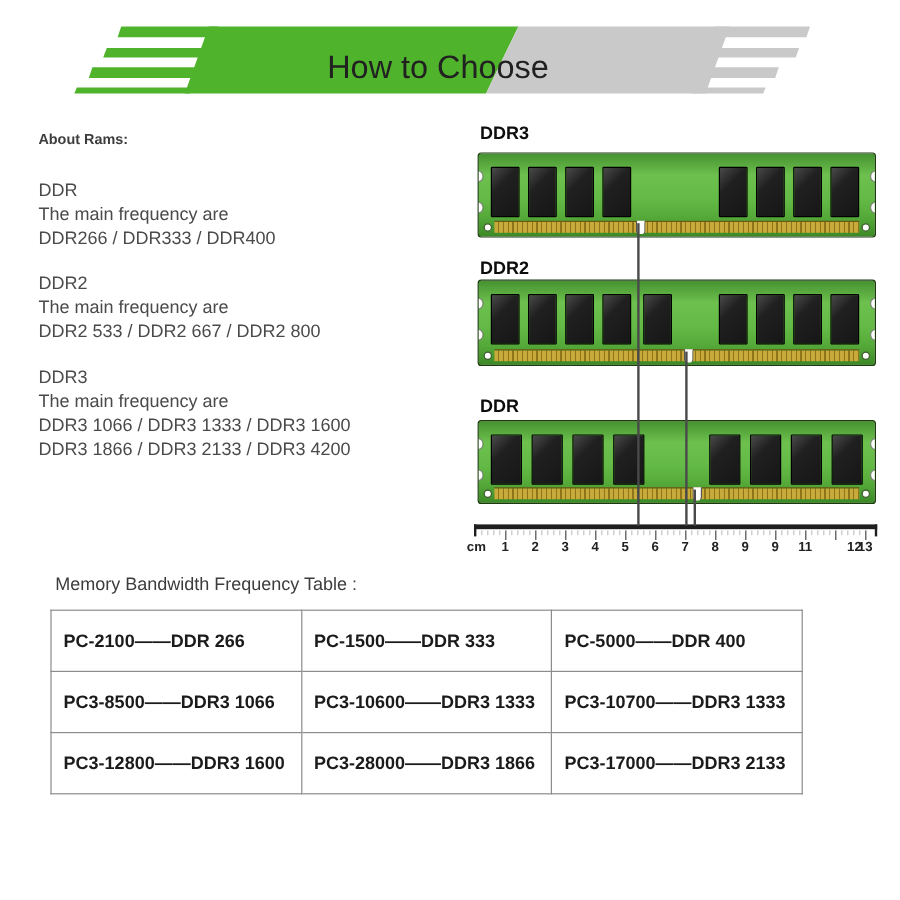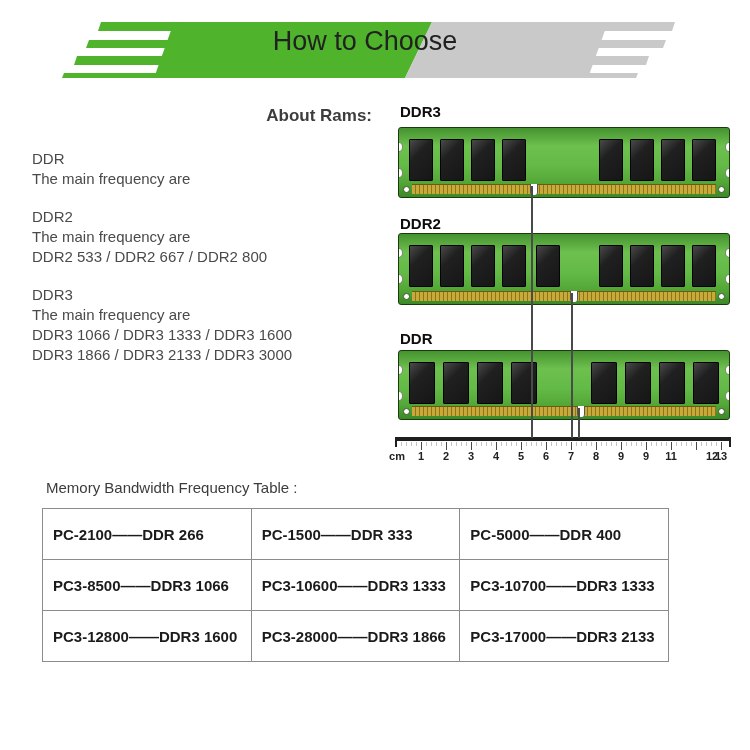--- a/index.html
+++ b/index.html
@@ -3,27 +3,27 @@
 <meta charset="utf-8">
 <style>
   html,body{margin:0;padding:0;background:#fff;}
   .page{position:relative;width:750px;height:750px;background:#ffffff;overflow:hidden;
         font-family:"Liberation Sans", sans-serif;}
 
   
   .banner-svg{position:absolute;left:0;top:0;}
   .green-fill{fill:var(--banner-green,#4fb32c);}
   .gray-fill{fill:var(--banner-gray,#c9c9c9);}
-  .banner-title{position:absolute;left:250px;top:25px;width:230px;height:32px;
+  .banner-title{position:absolute;left:250px;top:40px;width:230px;height:32px;
     line-height:32px;text-align:center;font-size:27px;color:#212121;letter-spacing:0px;}
 
   
   .about{position:absolute;left:32px;top:106px;width:340px;color:#4a4a4a;
     font-size:15px;line-height:20px;}
-  .about-heading{font-weight:bold;color:#3d3d3d;margin:0 0 23px 0;font-size:17px;text-align:right;}
+  .about-heading{font-weight:bold;color:#3d3d3d;margin:0 0 23px 0;font-size:12px;}
   .ram-section{margin:0 0 18px 0;}
   .ram-section.last{margin-bottom:14px;}
   .about-footnote{margin-top:20px;}
 
   
   .stick-label{position:absolute;left:400px;font-size:15px;font-weight:bold;color:#0d0d0d;}
   .pcb{position:absolute;left:398px;width:332px;overflow:hidden;border-radius:3px;
     border:1px solid #1c3a0e;box-sizing:border-box;
     background:linear-gradient(180deg,#459230 0%,#6dc04e 26%,#64ba46 55%,#54a838 78%,#3b8926 100%);}
   .chip{position:absolute;top:11px;width:24px;height:42px;border:1px solid #000;
@@ -77,31 +77,32 @@
     <polygon class="gray-fill" points="578,73 638,73 636,78 576,78"></polygon>
   </svg>
   <div class="banner-title">How to Choose</div>
 
   <div class="about">
     <p class="about-heading">About Rams:</p>
     <div id="about-sections">
         <div class="ram-section">
           <div>DDR</div>
           <div>The main frequency are</div>
+          <div>DDR266 / DDR333 / DDR400</div>
         </div>
         <div class="ram-section">
           <div>DDR2</div>
           <div>The main frequency are</div>
           <div>DDR2 533 / DDR2 667 / DDR2 800</div>
         </div>
         <div class="ram-section last">
           <div>DDR3</div>
           <div>The main frequency are</div>
           <div>DDR3 1066 / DDR3 1333 / DDR3 1600</div>
-          <div>DDR3 1866 / DDR3 2133 / DDR3 3000</div>
+          <div>DDR3 1866 / DDR3 2133 / DDR3 4200</div>
         </div>
       </div>
   </div>
 
   <div id="diagram">
       <div class="stick-label" style="top: 103px;">DDR3</div>
       <div class="pcb" style="top: 127px; height: 71px; z-index: 2;">
         <div class="chip" style="left: 10px; width: 24px;"></div>
         <div class="chip" style="left: 41px; width: 24px;"></div>
         <div class="chip" style="left: 72px; width: 24px;"></div>

